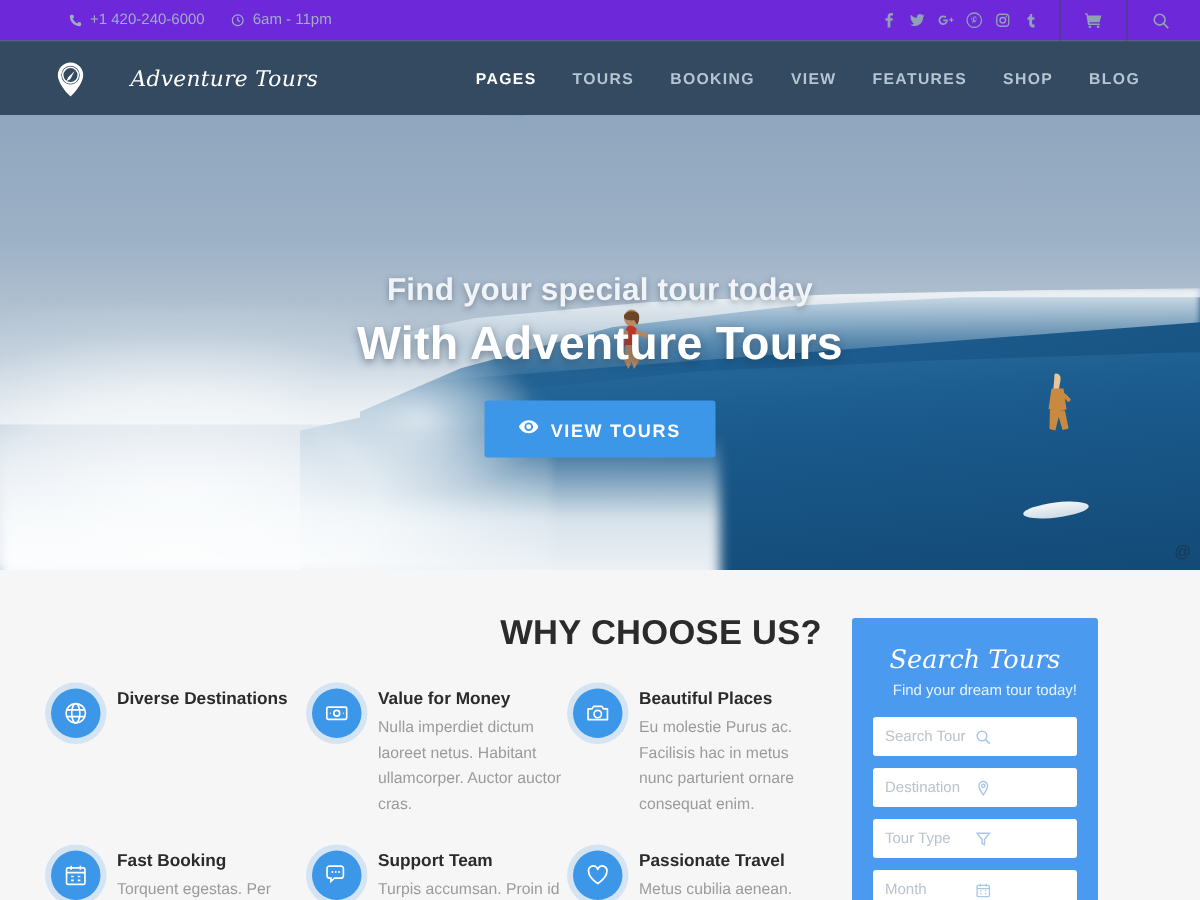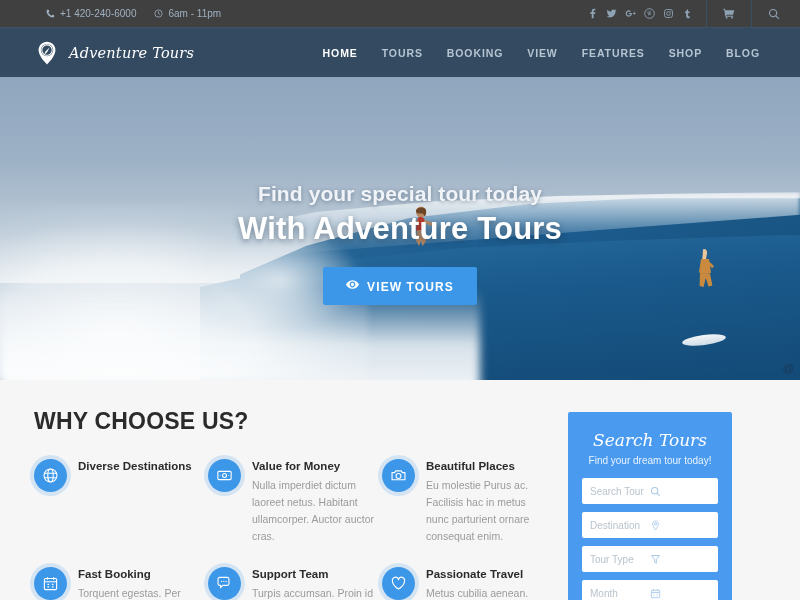--- a/index.html
+++ b/index.html
@@ -7,21 +7,21 @@
   body {
     font-family: "Liberation Sans", sans-serif;
     background: #ffffff;
     color: #333;
     -webkit-font-smoothing: antialiased;
   }
 
   
   .topbar {
     height: 27px;
-    background: #404040;
+    background: #6d28d9;
     display: flex;
     align-items: center;
     padding: 0 14px;
     font-size: 10px;
     color: #9fb0c0;
     position: relative;
   }
   .topbar-left { display: flex; align-items: center; gap: 18px; margin-left: 32px; }
   .tb-item { display: flex; align-items: center; gap: 5px; white-space: nowrap; }
   .tb-item svg { display: block; }
@@ -56,21 +56,21 @@
   
   .header {
     height: 50px;
     background: #334a60;
     display: flex;
     align-items: center;
     padding: 0 28px 0 34px;
     position: relative;
     border-top: 1px solid #3c5269;
   }
-  .logo { display: flex; align-items: center; gap: 9px; cursor: pointer; }
+  .logo { display: flex; align-items: center; gap: 27px; cursor: pointer; }
   .logo-mark { width: 26px; height: 26px; display:block; }
   .logo-text {
     font-family: "DejaVu Serif", serif;
     font-style: italic;
     font-size: 14.5px;
     color: #ffffff;
     letter-spacing: 0.2px;
     font-weight: normal;
   }
   .nav { margin-left: auto; display: flex; align-items: center; gap: 0; height: 50px; }
@@ -211,20 +211,21 @@
     padding: 28px 0 0 0;
     display: flex;
   }
   .main-left { width: 548px; padding-left: 34px; }
   .section-title {
     font-size: 23px;
     font-weight: bold;
     color: #2b2b2b;
     letter-spacing: 0.2px;
     margin-bottom: 24px;
+    text-align: right;
   }
   .features {
     display: grid;
     grid-template-columns: repeat(3, 1fr);
     gap: 22px 8px;
   }
   .feature { display: flex; gap: 11px; }
   .f-icon {
     width: 33px; height: 33px;
     border-radius: 50%;
@@ -264,21 +265,21 @@
     font-family: "DejaVu Serif", serif;
     font-style: italic;
     font-size: 17px;
     color: #ffffff;
     text-align: center;
     margin-bottom: 5px;
   }
   .sp-sub {
     font-size: 10px;
     color: #e8f2fd;
-    text-align: center;
+    text-align: right;
     margin-bottom: 12px;
   }
   .sp-field {
     background: #ffffff;
     height: 26px;
     border-radius: 2px;
     margin-bottom: 8px;
     display: flex;
     align-items: center;
     padding: 0 8px;
@@ -375,21 +376,21 @@
         <circle cx="16" cy="12.4" r="7.6" fill="#334a60"></circle>
         <circle cx="16" cy="12.4" r="6.4" fill="none" stroke="#ffffff" stroke-width="1.3"></circle>
         <path d="M19.2 9.2 13.6 14.8 12.8 15.6 13.6 14.8z" fill="#ffffff"></path>
         <path d="M19.4 9 14.2 14.2l-1.6 3.2 3.2-1.6z" fill="#ffffff"></path>
       </svg>
     </span>
     <span class="logo-text">Adventure Tours</span>
   </div>
 
   <div class="nav">
-    <div class="nav-item active">HOME</div>
+    <div class="nav-item active">PAGES</div>
     <div class="nav-item">TOURS</div>
     <div class="nav-item">BOOKING</div>
     <div class="nav-item">VIEW</div>
     <div class="nav-item">FEATURES</div>
     <div class="nav-item">SHOP</div>
     <div class="nav-item">BLOG</div>
   </div>
 </div>
 
 <div class="hero">

